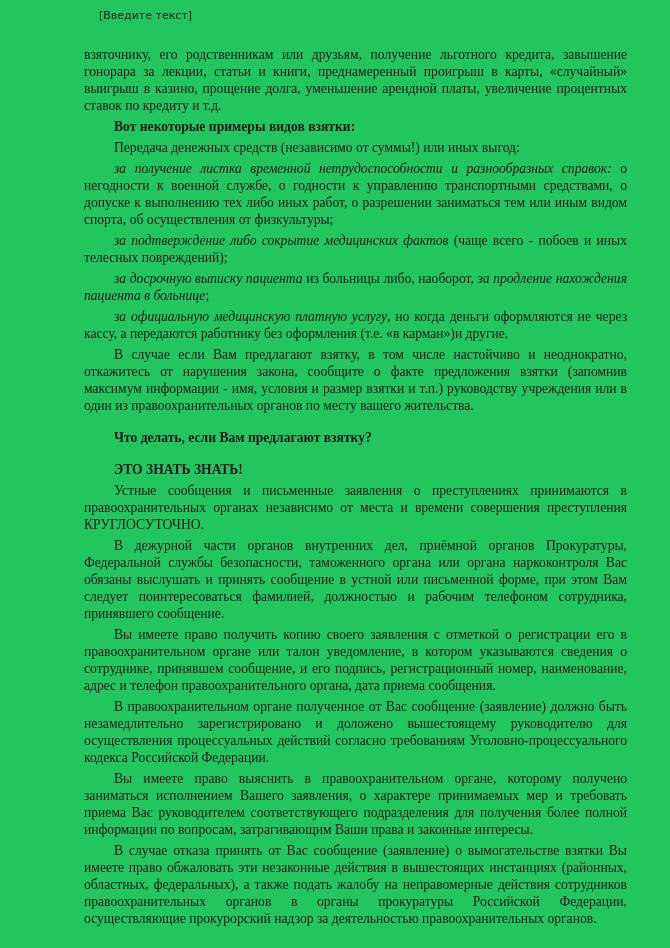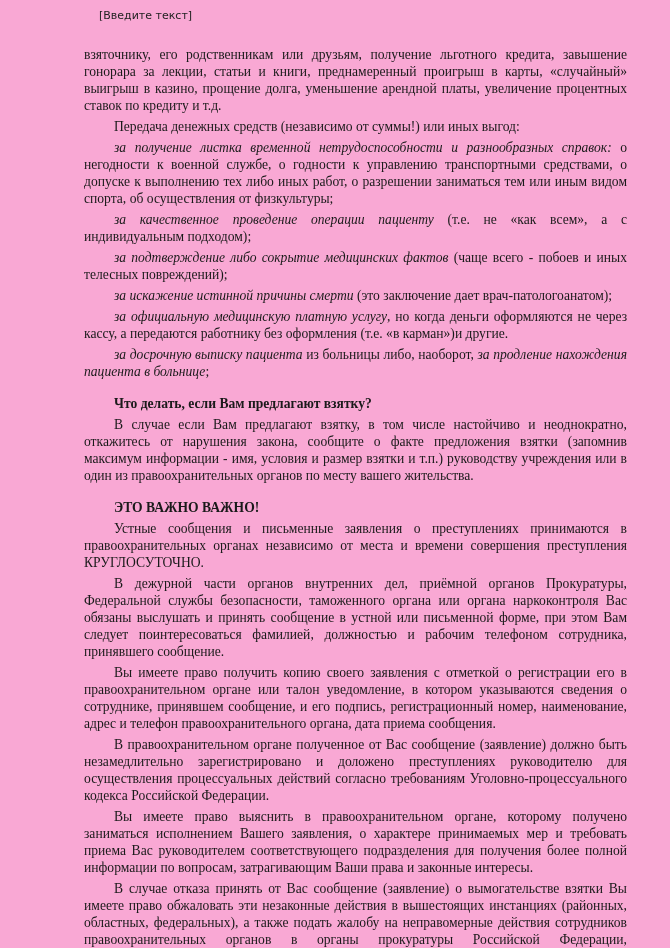--- a/index.html
+++ b/index.html
@@ -1,47 +1,46 @@
 <!DOCTYPE html>
 <html><head>
 <meta charset="utf-8">
 <style>
   html, body { margin:0; padding:0; background:#ffffff; }
   body { width:670px; height:948px; overflow:hidden; position:relative; }
-  .page { position:absolute; left:0; top:0; width:670px; height:948px; background:#f9a8d4; }
+  .page { position:absolute; left:0; top:0; width:670px; height:948px; background:#22c55e; }
   .header { position:absolute; left:99px; top:9px; font-family:"DejaVu Sans", sans-serif; font-size:11px; color:#222; }
   .body { position:absolute; left:80px; top:42px; width:551px; font-family:"Liberation Serif", serif; font-size:13.6px; line-height:17px; color:#1a1a1a; }
   .body p { margin:4px; text-align:justify; }
   .ind { text-indent:30px; }
   .gap2 { margin-top:15px !important; }
   b { font-weight:bold; }
   i { font-style:italic; }
 </style>
 </head>
 <body>
 
 <div class="page">
   <div class="header">[Введите текст]</div>
 
   <div class="body">
     <p>взяточнику, его родственникам или друзьям, получение льготного кредита, завышение гонорара за лекции, статьи и книги, преднамеренный проигрыш в карты, «случайный» выигрыш в казино, прощение долга, уменьшение арендной платы, увеличение процентных ставок по кредиту и т.д.</p>
+    <p class="ind"><b>Вот некоторые примеры видов взятки:</b></p>
     <p class="ind">Передача денежных средств (независимо от суммы!) или иных выгод:</p>
 
     <p class="ind"><i>за получение листка временной нетрудоспособности и разнообразных справок:</i><span> о негодности к военной службе, о годности к управлению транспортными средствами, о допуске к выполнению тех либо иных работ, о разрешении заниматься тем или иным видом спорта, об осуществления от физкультуры;</span></p>
-    <p class="ind"><i>за качественное проведение операции пациенту</i><span> (т.е. не «как всем», а с индивидуальным подходом);</span></p>
     <p class="ind"><i>за подтверждение либо сокрытие медицинских фактов</i><span> (чаще всего - побоев и иных телесных повреждений);</span></p>
-    <p class="ind"><i>за искажение истинной причины смерти</i><span> (это заключение дает врач-патологоанатом);</span></p>
+    <p class="ind"><i>за досрочную выписку пациента</i><span> из больницы либо, наоборот, </span><i>за продление нахождения пациента в больнице</i><span>;</span></p>
     <p class="ind"><i>за официальную медицинскую платную услугу</i><span>, но когда деньги оформляются не через кассу, а передаются работнику без оформления (т.е. «в карман»)и другие.</span></p>
-    <p class="ind"><i>за досрочную выписку пациента</i><span> из больницы либо, наоборот, </span><i>за продление нахождения пациента в больнице</i><span>;</span></p>
 
 
+    <p class="ind">В случае если Вам предлагают взятку, в том числе настойчиво и неоднократно, откажитесь от нарушения закона, сообщите о факте предложения взятки (запомнив максимум информации - имя, условия и размер взятки и т.п.) руководству учреждения или в один из правоохранительных органов по месту вашего жительства.</p>
     <p class="ind gap2"><b>Что делать, если Вам предлагают взятку?</b></p>
-    <p class="ind">В случае если Вам предлагают взятку, в том числе настойчиво и неоднократно, откажитесь от нарушения закона, сообщите о факте предложения взятки (запомнив максимум информации - имя, условия и размер взятки и т.п.) руководству учреждения или в один из правоохранительных органов по месту вашего жительства.</p>
 
-    <p class="ind gap2"><b>ЭТО ВАЖНО ВАЖНО!</b></p>
+    <p class="ind gap2"><b>ЭТО ЗНАТЬ ЗНАТЬ!</b></p>
     <p class="ind">Устные сообщения и письменные заявления о преступлениях принимаются в правоохранительных органах независимо от места и времени совершения преступления КРУГЛОСУТОЧНО.</p>
     <p class="ind">В дежурной части органов внутренних дел, приёмной органов Прокуратуры, Федеральной службы безопасности, таможенного органа или органа наркоконтроля Вас обязаны выслушать и принять сообщение в устной или письменной форме, при этом Вам следует поинтересоваться фамилией, должностью и рабочим телефоном сотрудника, принявшего сообщение.</p>
     <p class="ind">Вы имеете право получить копию своего заявления с отметкой о регистрации его в правоохранительном органе или талон уведомление, в котором указываются сведения о сотруднике, принявшем сообщение, и его подпись, регистрационный номер, наименование, адрес и телефон правоохранительного органа, дата приема сообщения.</p>
-    <p class="ind">В правоохранительном органе полученное от Вас сообщение (заявление) должно быть незамедлительно зарегистрировано и доложено преступлениях руководителю для осуществления процессуальных действий согласно требованиям Уголовно-процессуального кодекса Российской Федерации.</p>
+    <p class="ind">В правоохранительном органе полученное от Вас сообщение (заявление) должно быть незамедлительно зарегистрировано и доложено вышестоящему руководителю для осуществления процессуальных действий согласно требованиям Уголовно-процессуального кодекса Российской Федерации.</p>
     <p class="ind">Вы имеете право выяснить в правоохранительном органе, которому получено заниматься исполнением Вашего заявления, о характере принимаемых мер и требовать приема Вас руководителем соответствующего подразделения для получения более полной информации по вопросам, затрагивающим Ваши права и законные интересы.</p>
     <p class="ind">В случае отказа принять от Вас сообщение (заявление) о вымогательстве взятки Вы имеете право обжаловать эти незаконные действия в вышестоящих инстанциях (районных, областных, федеральных), а также подать жалобу на неправомерные действия сотрудников правоохранительных органов в органы прокуратуры Российской Федерации, осуществляющие прокурорский надзор за деятельностью правоохранительных органов.</p>
   </div>
 </div>
 
 </body></html>

